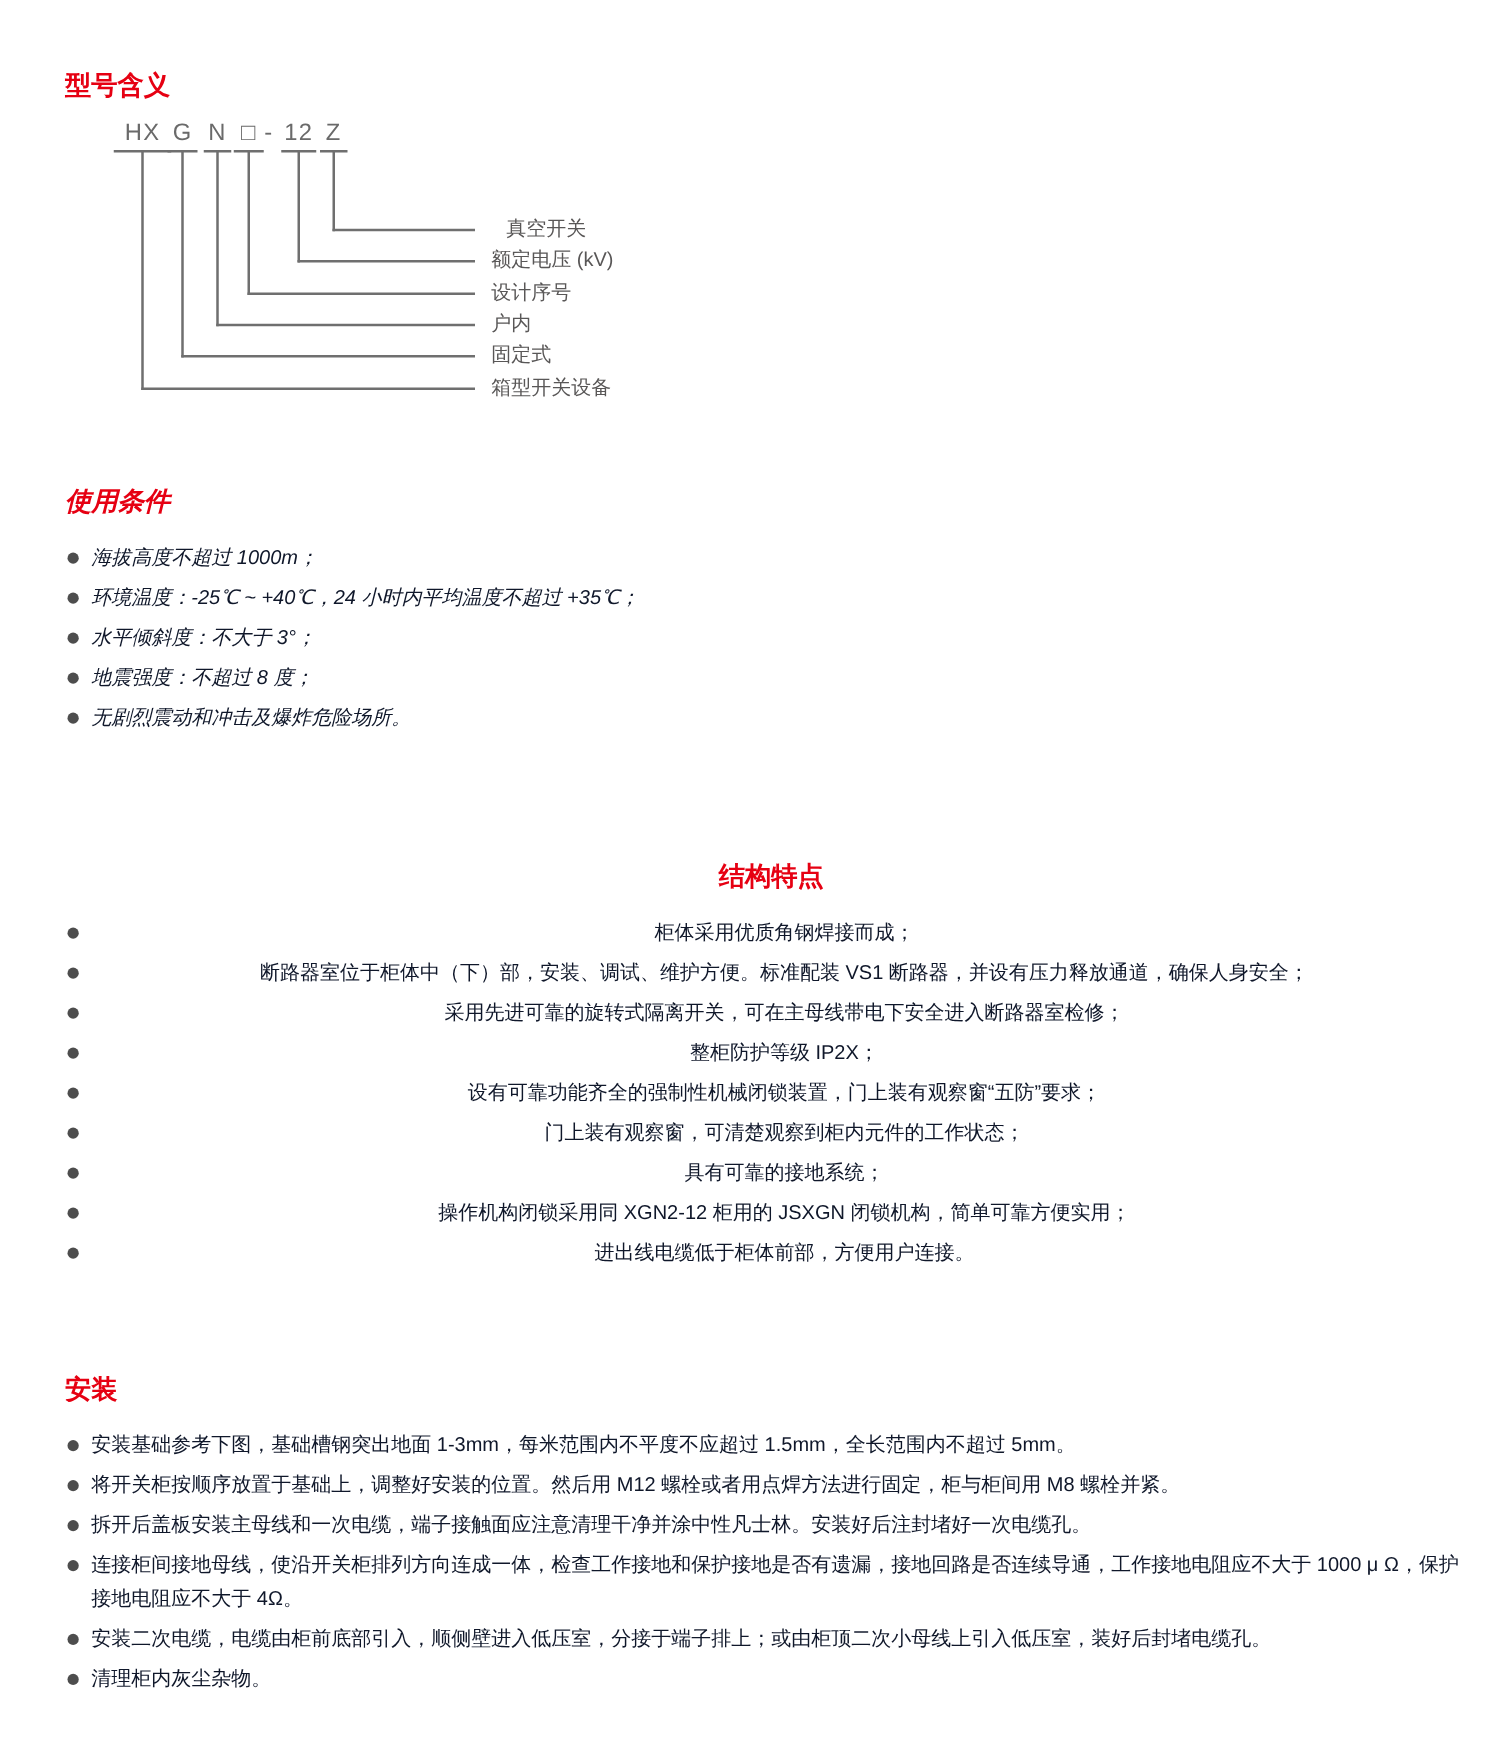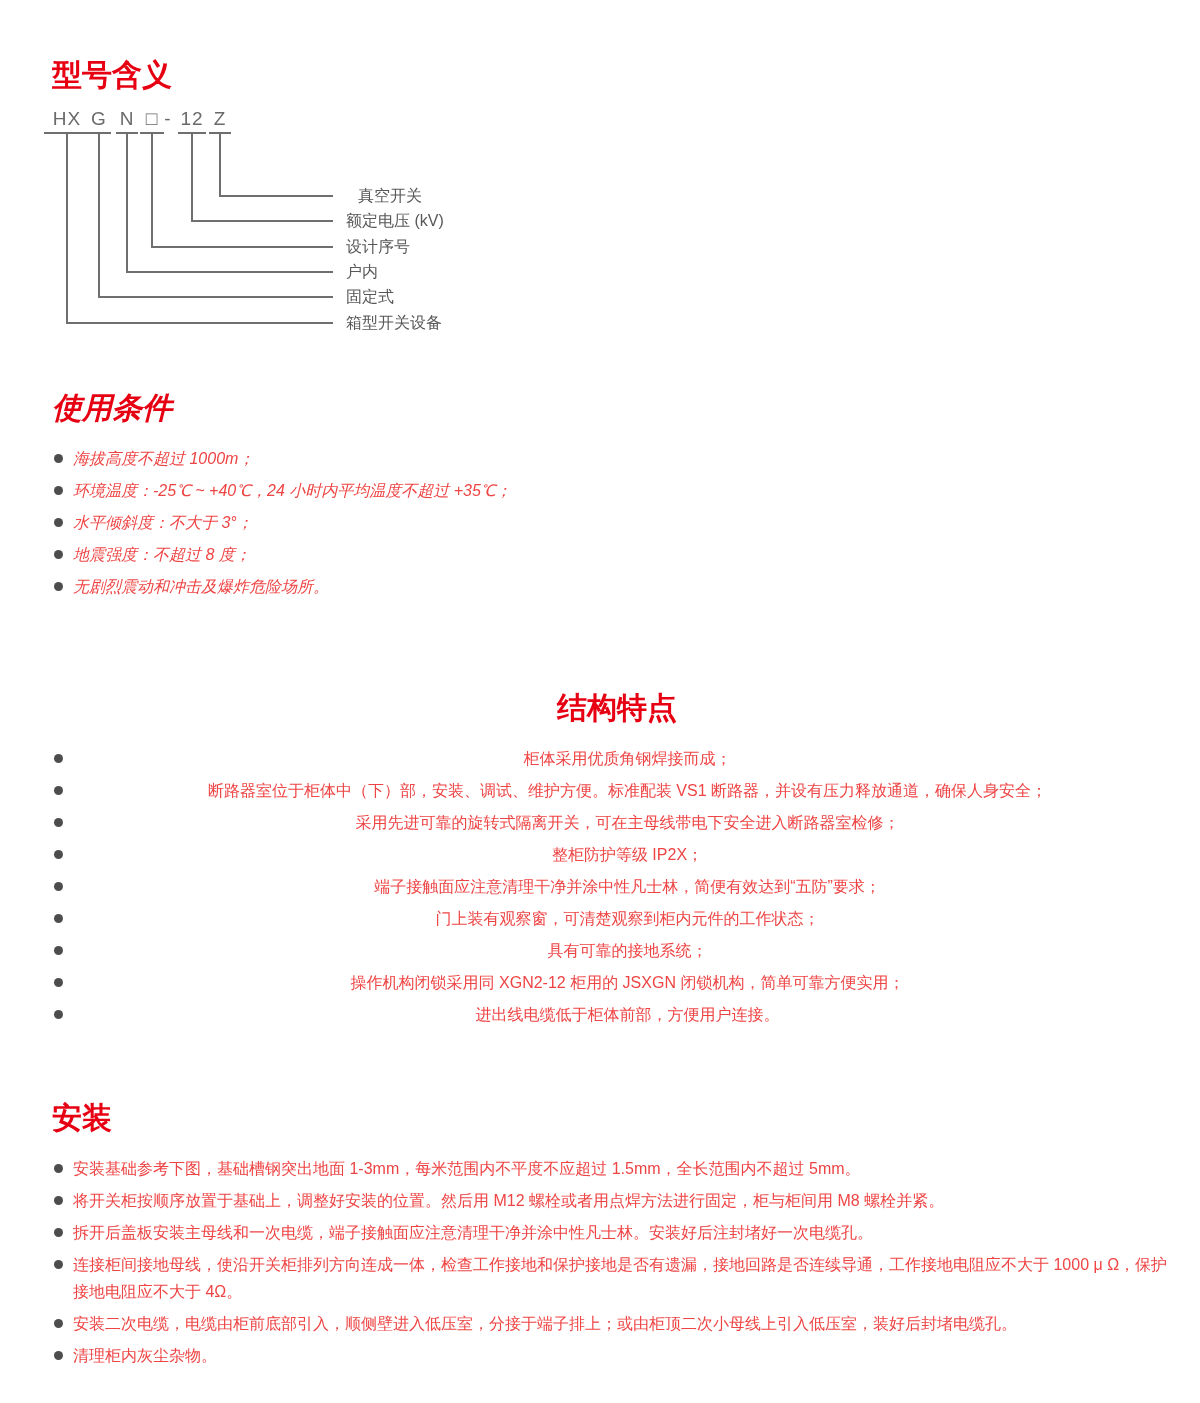--- a/index.html
+++ b/index.html
@@ -8,49 +8,50 @@
     width:1200px;
     height:1403px;
     background:#ffffff;
     overflow:hidden;
     font-family:"Liberation Sans", sans-serif;
     color:#595757;
   }
   .section{position:absolute;left:52px;width:1130px;}
   .sec-heading{
     margin:0;
-    font-size:30px;
+    font-size:21px;
     font-weight:600;
     color:#e60012;
     line-height:1.3;
   }
   
   ul.bullets{list-style:none;margin:18px 0 0 0;padding:0;}
   .bullet-item{
     display:flex;
     align-items:flex-start;
     font-size:16px;
     line-height:27px;
-    color:#ef4444;
+    color:#0f172a;
     margin-bottom:5px;
   }
   .dot{
     flex:none;
     width:9px;height:9px;
     border-radius:50%;
     background:#4d4d4d;
     margin:9px 10px 0 2px;
   }
   .bullet-text{flex:1;}
   
   .diagram{
     position:relative;
     margin-top:14px;
     width:600px;
     height:245px;
+    margin-left:47px;
   }
   .code-char{
     position:absolute;
     top:0;
     transform:translateX(-50%);
     font-size:19px;
     letter-spacing:1px;
     color:#6a6a6a;
     white-space:nowrap;
   }
@@ -147,21 +148,21 @@
         <li class="bullet-item">
           <span class="dot"></span>
           <span class="bullet-text">采用先进可靠的旋转式隔离开关，可在主母线带电下安全进入断路器室检修；</span>
         </li>
         <li class="bullet-item">
           <span class="dot"></span>
           <span class="bullet-text">整柜防护等级 IP2X；</span>
         </li>
         <li class="bullet-item">
           <span class="dot"></span>
-          <span class="bullet-text">端子接触面应注意清理干净并涂中性凡士林，简便有效达到“五防”要求；</span>
+          <span class="bullet-text">设有可靠功能齐全的强制性机械闭锁装置，门上装有观察窗“五防”要求；</span>
         </li>
         <li class="bullet-item">
           <span class="dot"></span>
           <span class="bullet-text">门上装有观察窗，可清楚观察到柜内元件的工作状态；</span>
         </li>
         <li class="bullet-item">
           <span class="dot"></span>
           <span class="bullet-text">具有可靠的接地系统；</span>
         </li>
         <li class="bullet-item">

